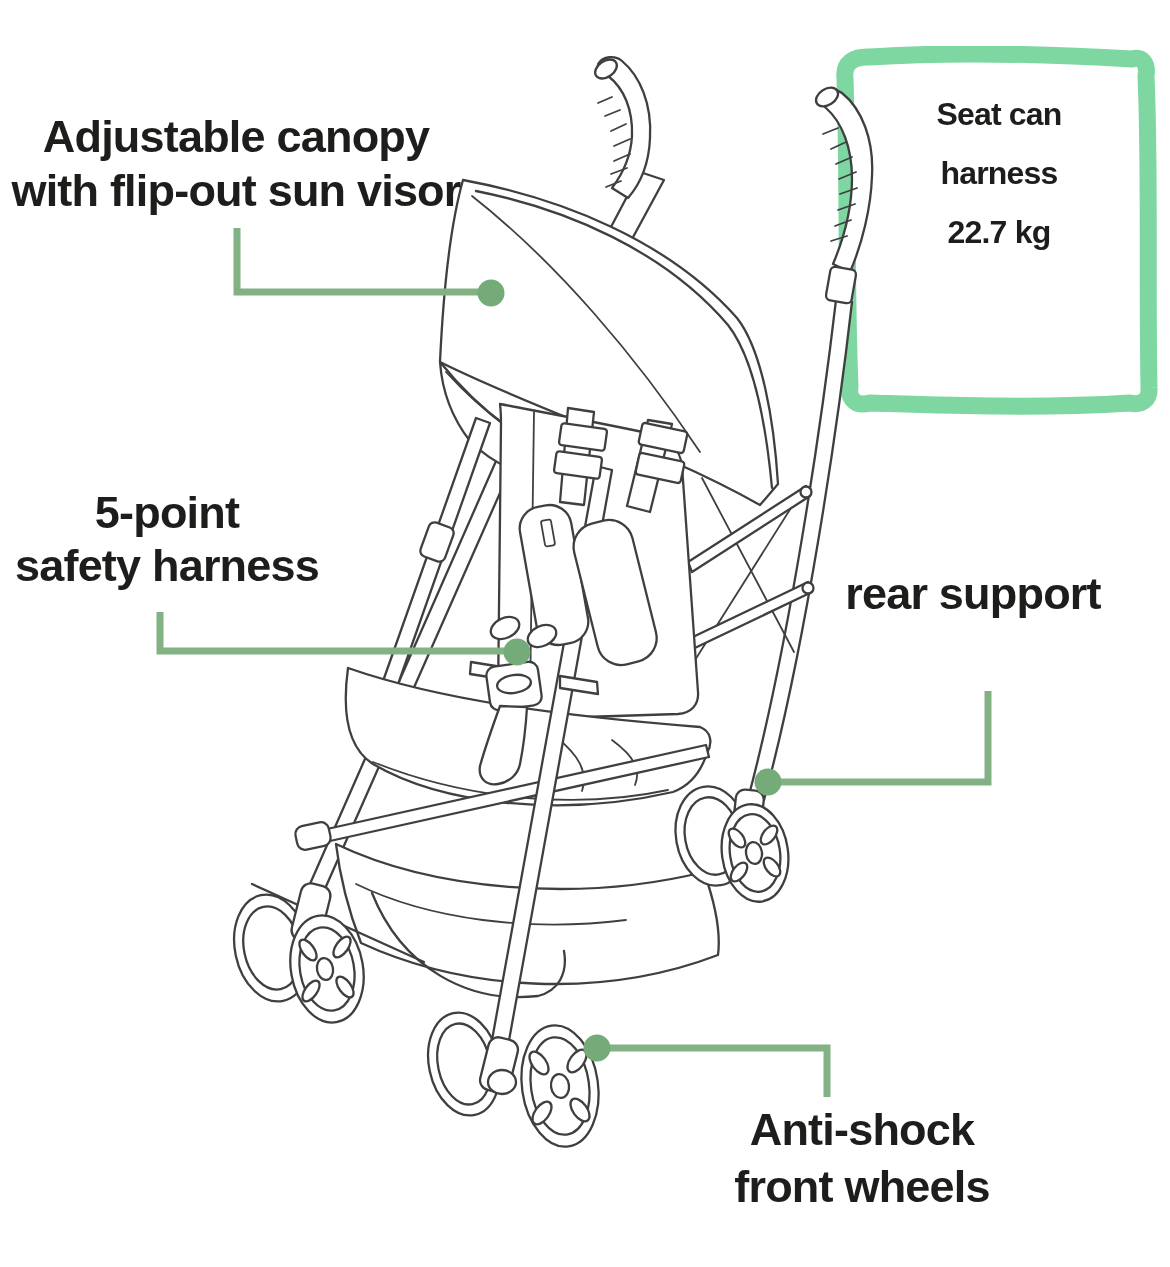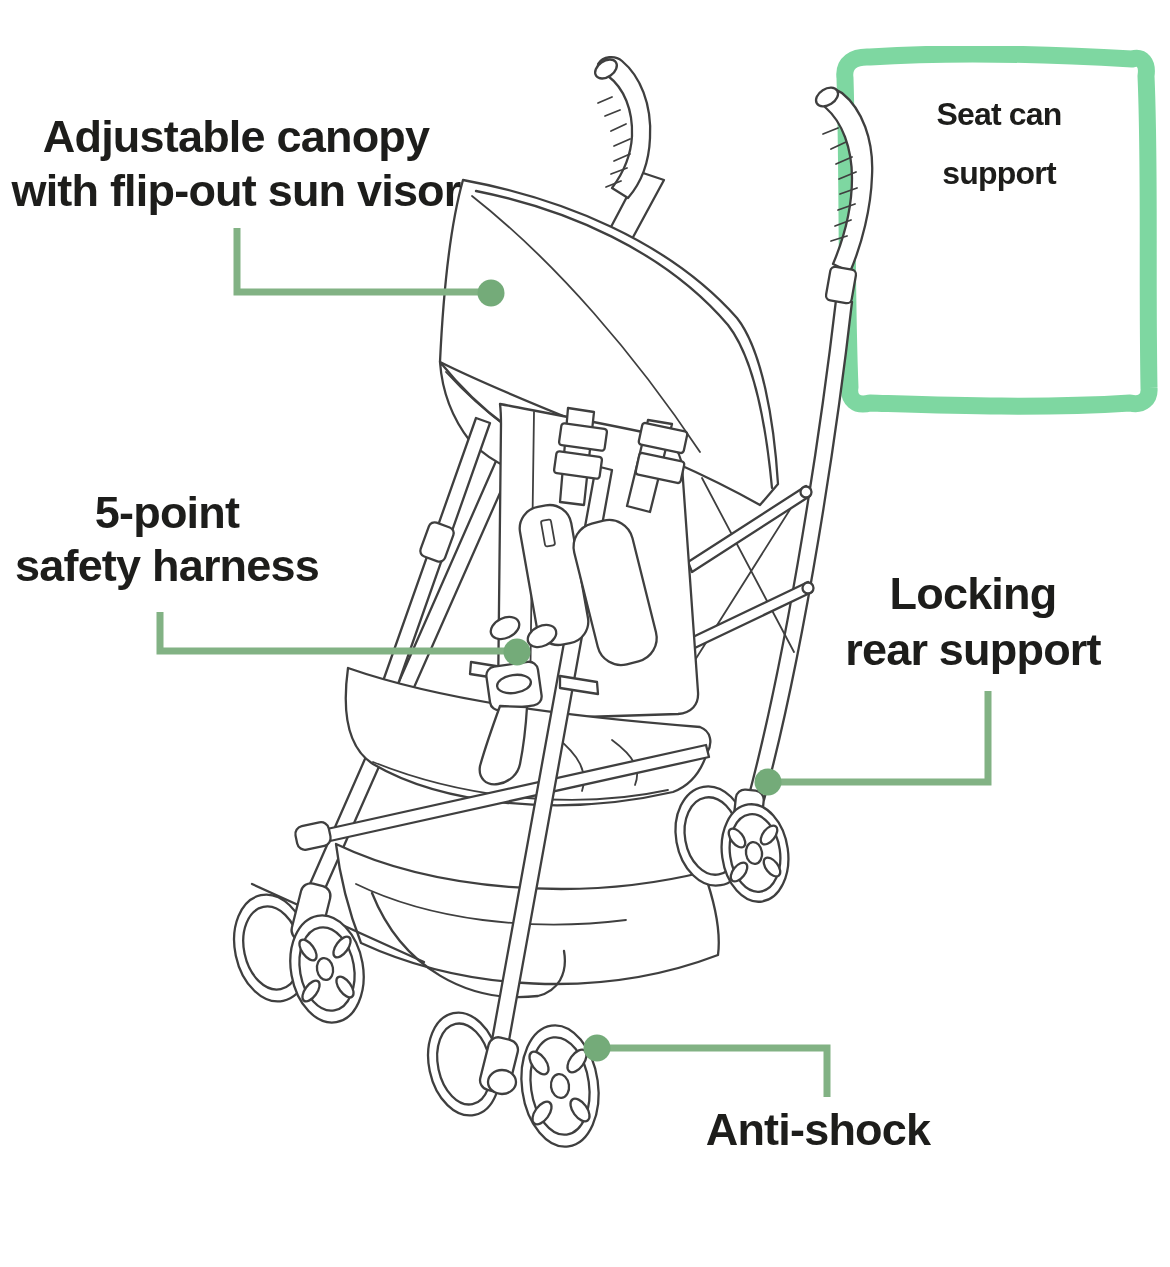--- a/index.html
+++ b/index.html
@@ -12,21 +12,21 @@
   
   .callout-label{
     position:absolute;text-align:center;color:var(--text,#1d1d1b);
     font-weight:700;font-size:45px;line-height:54px;letter-spacing:-0.8px;
     white-space:nowrap;
   }
   .callout-label div{white-space:nowrap;}
   .lab-canopy{left:-14px;top:110px;width:500px;}
   .lab-harness{left:-8px;top:486px;width:350px;line-height:53px;}
   .lab-rear{left:813px;top:566px;width:320px;line-height:56px;}
-  .lab-front{left:648px;top:1101px;width:340px;line-height:57px;}
+  .lab-front{left:692px;top:1101px;width:340px;line-height:57px;}
   
   #seat-box{position:absolute;left:836px;top:46px;width:326px;height:370px;}
   #seat-box .box-border-svg{position:absolute;left:0;top:0;}
   .box-border{fill:#ffffff;stroke:var(--box-green,#7ed7a1);stroke-width:17;stroke-linejoin:round;stroke-linecap:round;}
   .box-lines{
     position:absolute;left:0;top:39px;width:100%;text-align:center;
     color:var(--text,#1d1d1b);font-weight:700;font-size:32px;line-height:59px;letter-spacing:-0.8px;
   }
   
   .ln{fill:#ffffff;stroke:var(--line-art,#3f3f3f);stroke-width:2.3;stroke-linejoin:round;stroke-linecap:round;}
@@ -39,21 +39,22 @@
 <body>
 
 <div id="canvas">
 
   <div id="seat-box">
     <svg class="box-border-svg" width="326" height="370" viewBox="0 0 326 370">
       <path class="box-border" d="M 34 11 C 110 6, 210 8, 296 13 C 306 10, 312 17, 310 30 C 314 120, 311 230, 313 342 C 314 353, 306 360, 294 357 C 200 363, 100 359, 34 357 C 20 361, 12 353, 14 341 C 10 246, 12 130, 9 32 C 7 17, 18 10, 34 11 Z"></path>
     </svg>
     <div class="box-lines">
       <div>Seat can</div>
-      <div>support</div>
+      <div>harness</div>
+      <div>22.7 kg</div>
     </div>
   </div>
 
   <svg class="layer" width="1170" height="1267" viewBox="0 0 1170 1267">
 
     <g>
 
       <path class="ln" d="M 836 300 C 822 420, 790 640, 749 795 L 764 800 C 806 645, 838 425, 852 302 Z"></path>
 
       <path class="ln" d="M 818 100 C 822 90, 834 87, 842 93 C 862 109, 874 140, 872 176 C 871 208, 862 244, 850 272 L 833 264 C 844 238, 852 206, 852 178 C 852 148, 842 122, 826 108 Z"></path>
@@ -194,20 +195,20 @@
 
   <div class="callout-label lab-canopy">
     <div>Adjustable canopy</div>
     <div>with flip-out sun visor</div>
   </div>
   <div class="callout-label lab-harness">
     <div>5-point</div>
     <div>safety harness</div>
   </div>
   <div class="callout-label lab-rear">
-    <div>Locking</div>
     <div>rear support</div>
   </div>
   <div class="callout-label lab-front">
     <div>Anti-shock</div>
+    <div>front wheels</div>
   </div>
 
 </div>
 
 </body></html>

